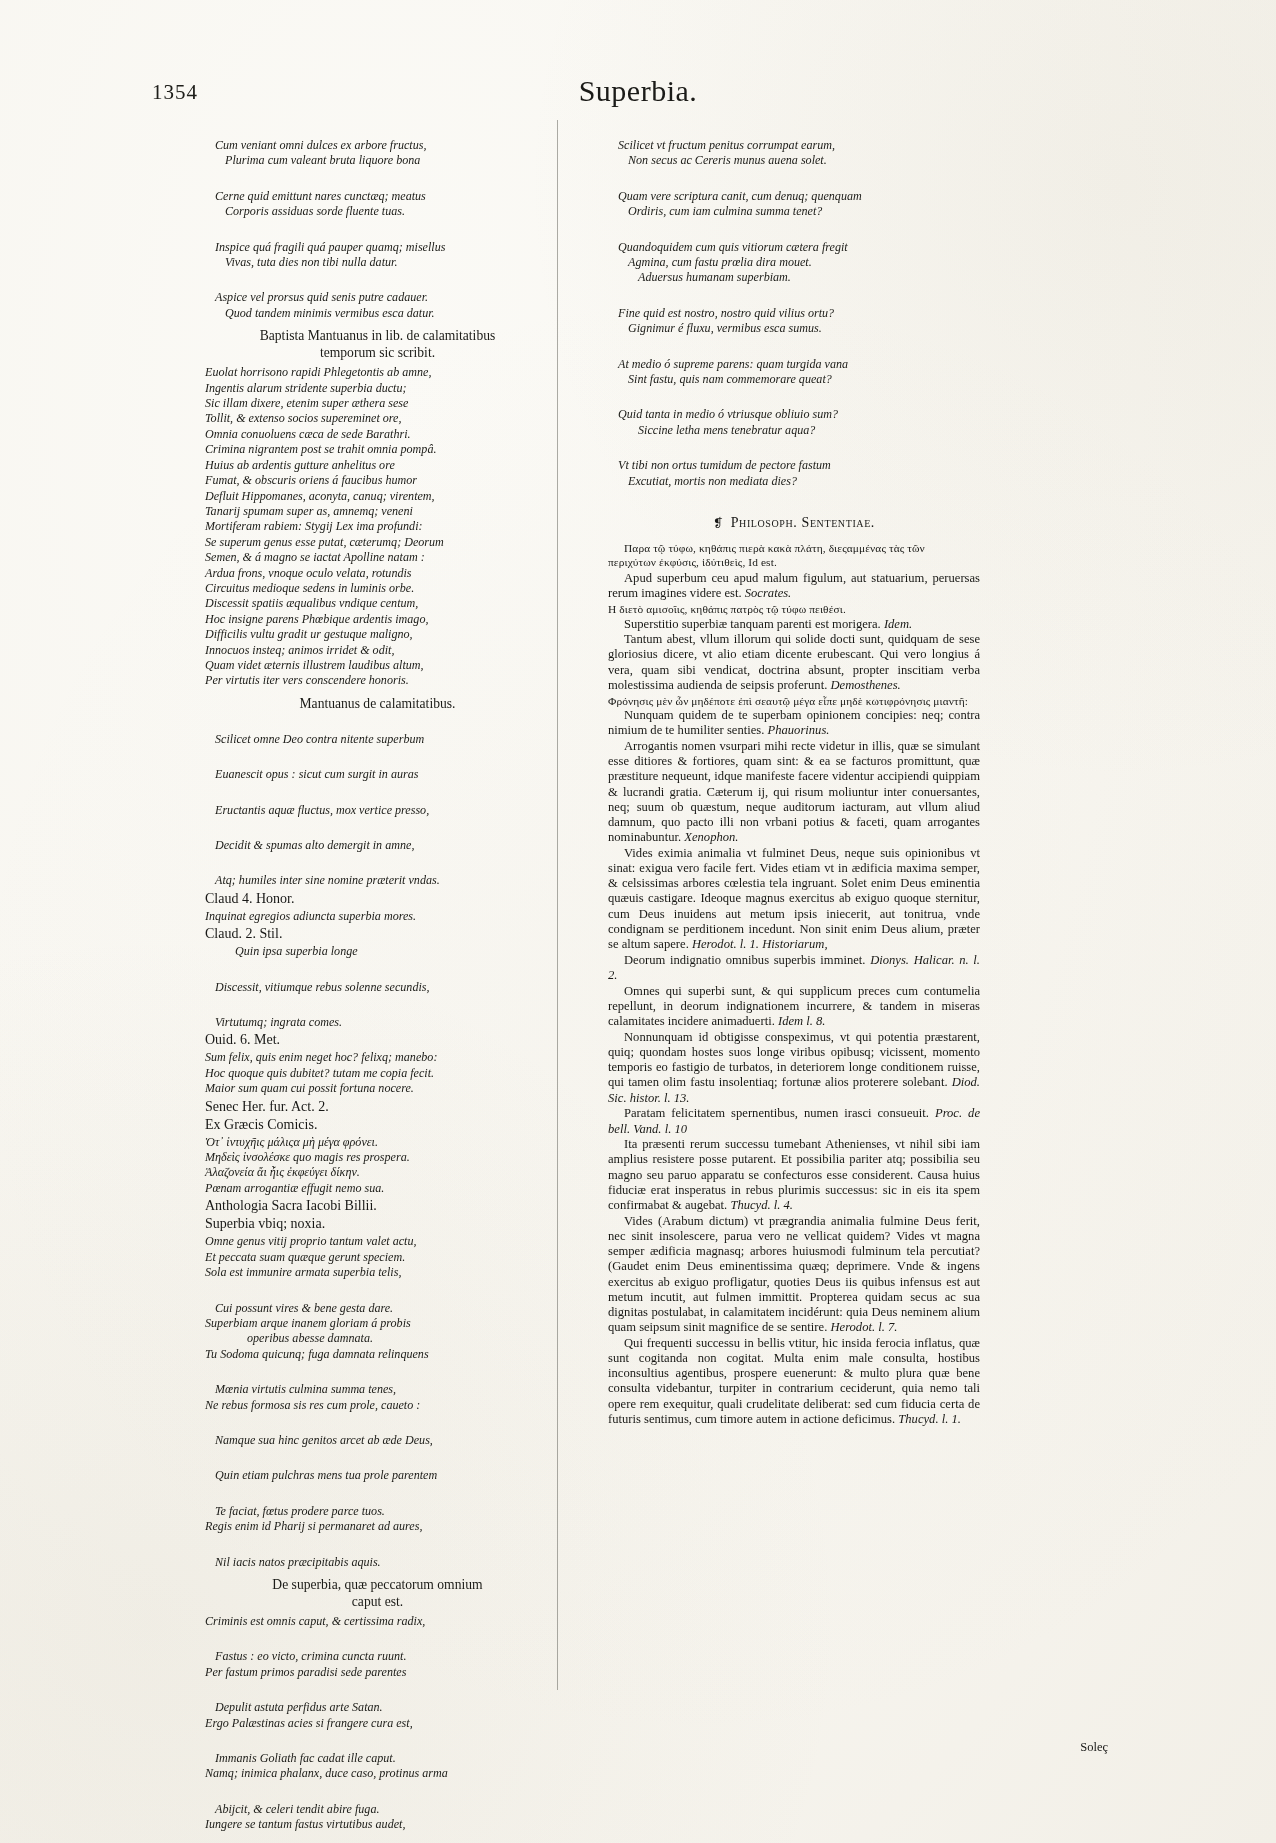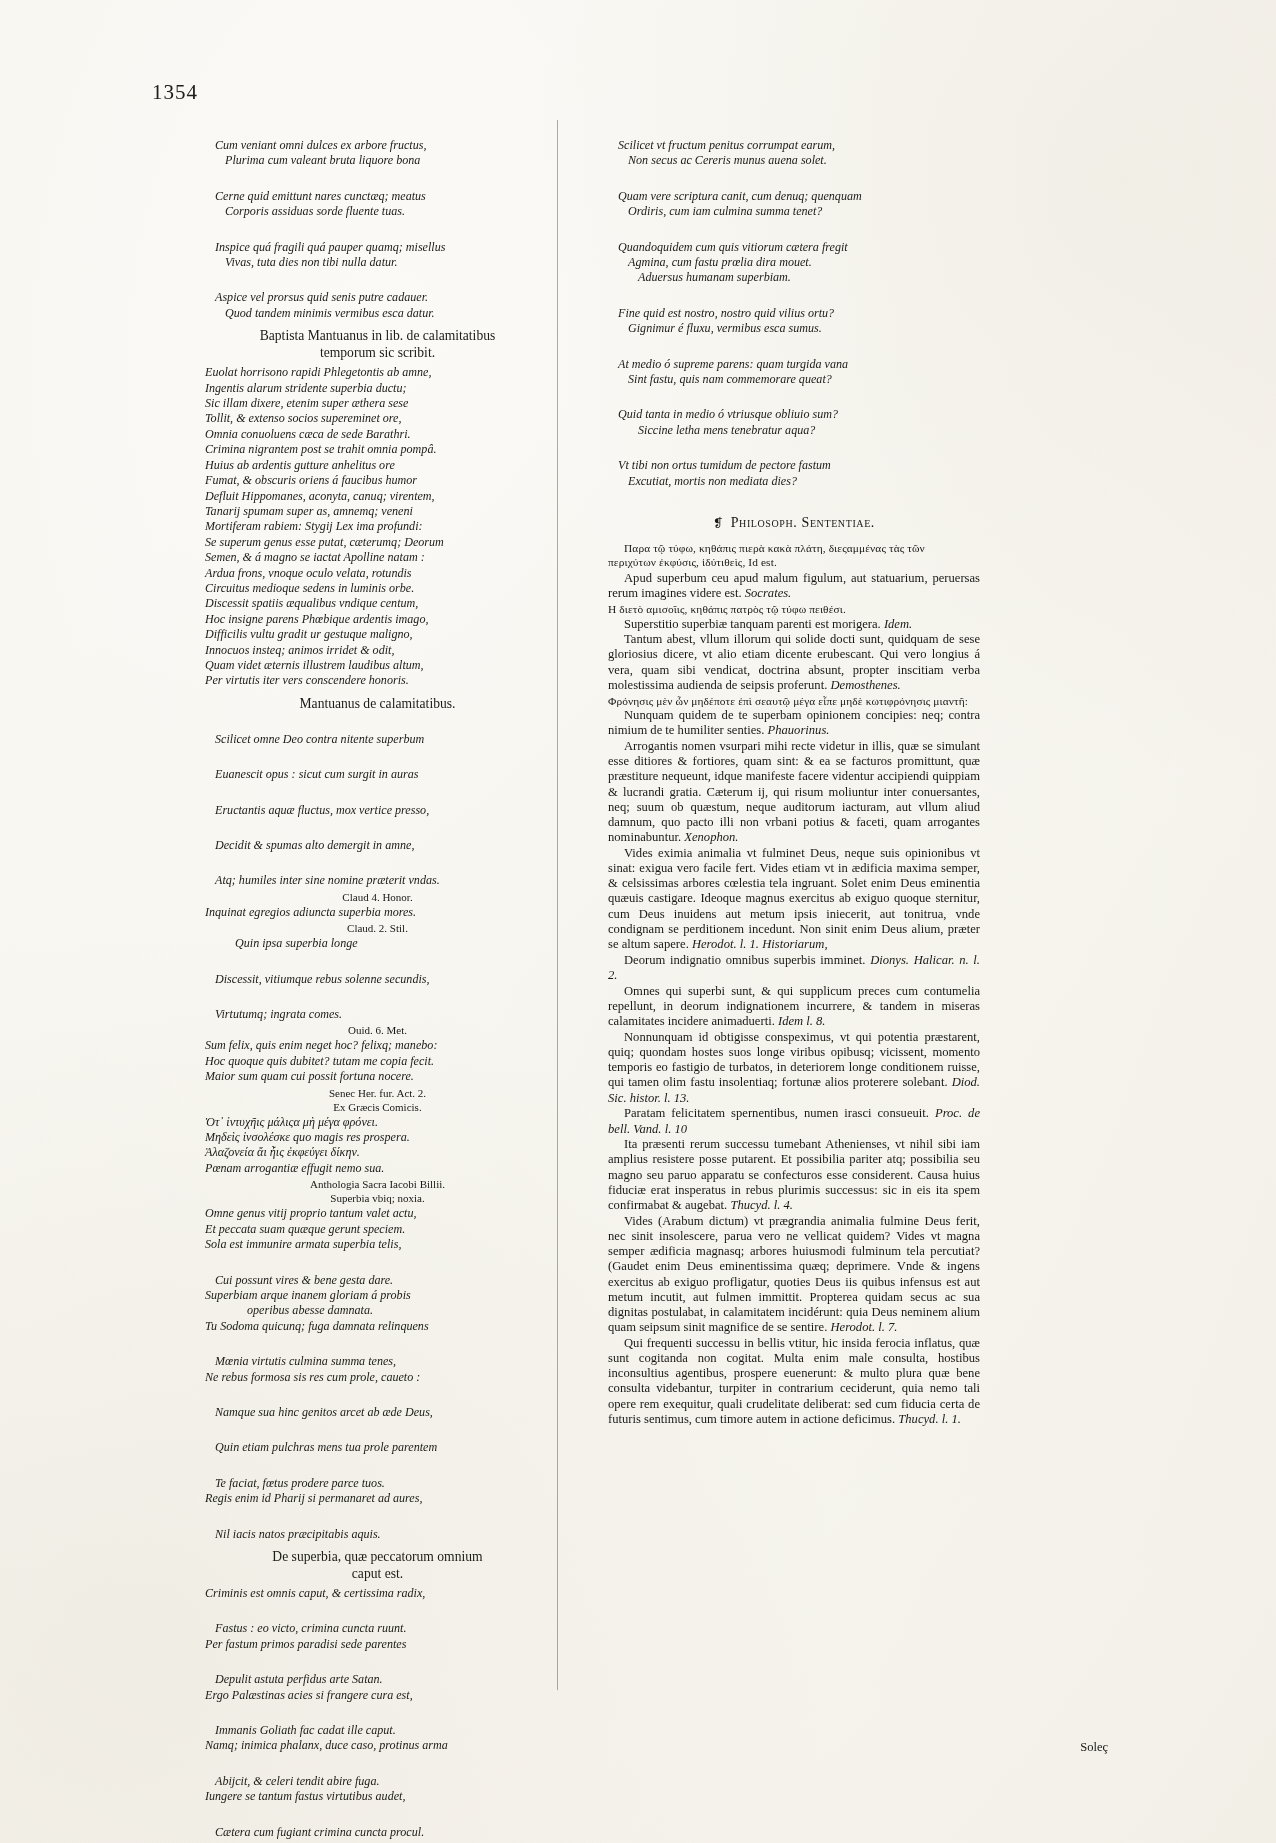--- a/index.html
+++ b/index.html
@@ -91,22 +91,22 @@
 
   .heading {
     text-align: center;
     font-size: 13.6px;
     line-height: 17px;
     font-style: normal;
     margin: 6px 0 4px 0;
     color: #1d1d19;
   }
   .subhead {
-    text-align: center;
-    font-size: 11px;
+    text-align: left;
+    font-size: 14px;
     font-style: normal;
     margin: 1px 0 2px 0;
   }
   .section-title {
     font-size: 14px;
     letter-spacing: .6px;
     margin: 26px 0 10px 0;
     text-align: center;
     font-variant: small-caps;
   }
@@ -145,20 +145,21 @@
   .ink { filter: contrast(1.02); }
 </style>
 </head>
 <body>
 
 <div class="page"></div>
 
 <div class="content ink">
 
   <div class="folio">1354</div>
+  <div class="running-title">Superbia.</div>
 
   <div class="rule"></div>
 
   <div class="col col-left">
 
     <div class="verse">
       <div class="v-i1">Cum veniant omni dulces ex arbore fructus,</div>
       <div class="v-i2">Plurima cum valeant bruta liquore bona</div>
       <div class="v-i1">Cerne quid emittunt nares cunctæq; meatus</div>
       <div class="v-i2">Corporis assiduas sorde fluente tuas.</div>

